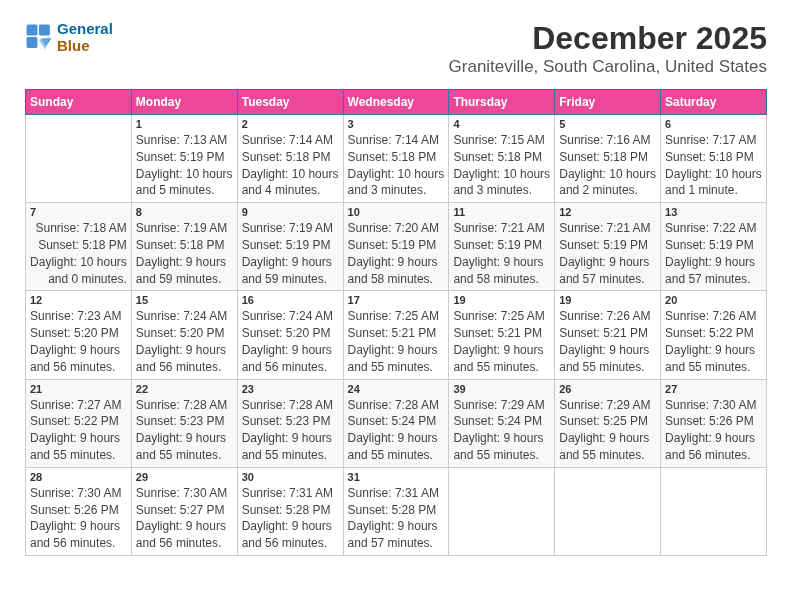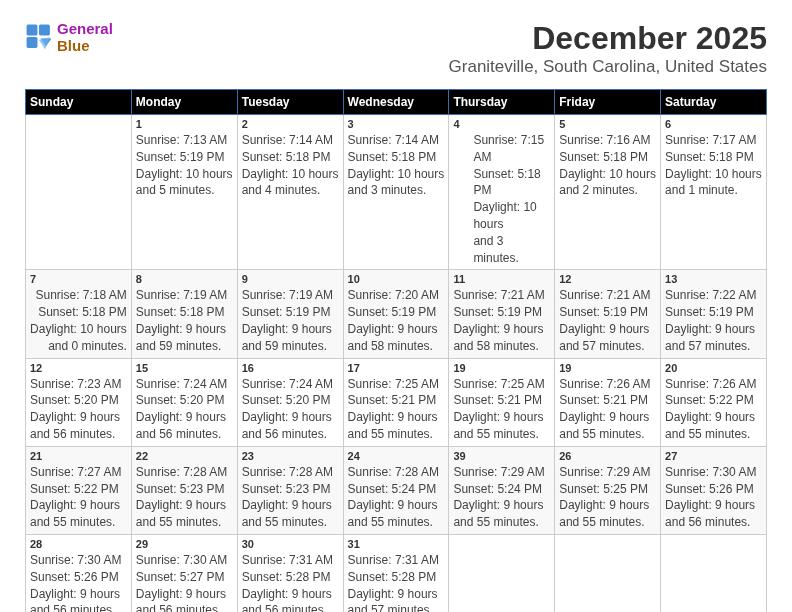--- a/index.html
+++ b/index.html
@@ -40,21 +40,21 @@
     .subtitle {
       font-size: 17px;
       color: #555;
     }
     table {
       width: 100%;
       border-collapse: collapse;
       table-layout: fixed;
     }
     thead tr th {
-      background: #000000;
+      background: #ec4899;
       color: #fff;
       font-size: 12px;
       font-weight: bold;
       padding: 5px 4px;
       text-align: left;
       border: 1px solid #3a6daf;
     }
     tbody tr td {
       border: 1px solid #ccc;
       vertical-align: top;
@@ -89,21 +89,21 @@
       <svg class="logo-icon" viewBox="0 0 36 36">
         <rect x="2" y="2" width="14" height="14" rx="2" fill="#4a90d9"></rect>
         <rect x="2" y="18" width="14" height="14" rx="2" fill="#4a90d9"></rect>
         <rect x="18" y="2" width="14" height="14" rx="2" fill="#4a90d9"></rect>
 
         <polygon points="20,20 34,20 27,30" fill="#4a90d9"></polygon>
         <polygon points="18,22 32,18 26,34" fill="#6ab0f0" opacity="0.7"></polygon>
       </svg>
       <div>
         <div style="font-size:15px;font-weight:bold;color:#333;line-height:1.15;">
-          <span style="color:#a21caf">General</span>
+          <span style="color:#0369a1">General</span>
         </div>
         <div style="font-size:15px;font-weight:bold;color:#a16207;line-height:1.15;">Blue</div>
       </div>
     </div>
     <div class="title-block">
       <div class="month-title">December 2025</div>
       <div class="subtitle">Graniteville, South Carolina, United States</div>
     </div>
   </div>
 
@@ -138,21 +138,21 @@
           </td>
           <td>
             <div class="day-number">3</div>
             <div class="day-info" style="white-space: pre-line;">Sunrise: 7:14 AM
 Sunset: 5:18 PM
 Daylight: 10 hours
 and 3 minutes.</div>
           </td>
           <td>
             <div class="day-number">4</div>
-            <div class="day-info" style="white-space: pre-line; margin-left: 20px;">Sunrise: 7:15 AM
+            <div class="day-info" style="white-space: pre-line;">Sunrise: 7:15 AM
 Sunset: 5:18 PM
 Daylight: 10 hours
 and 3 minutes.</div>
           </td>
           <td>
             <div class="day-number">5</div>
             <div class="day-info" style="white-space: pre-line;">Sunrise: 7:16 AM
 Sunset: 5:18 PM
 Daylight: 10 hours
 and 2 minutes.</div>

